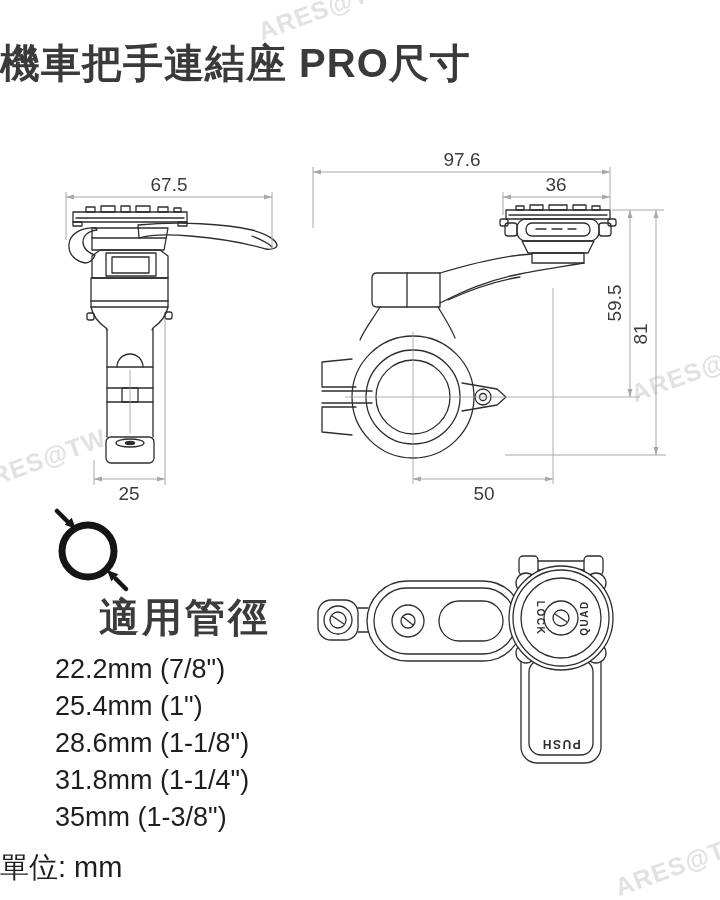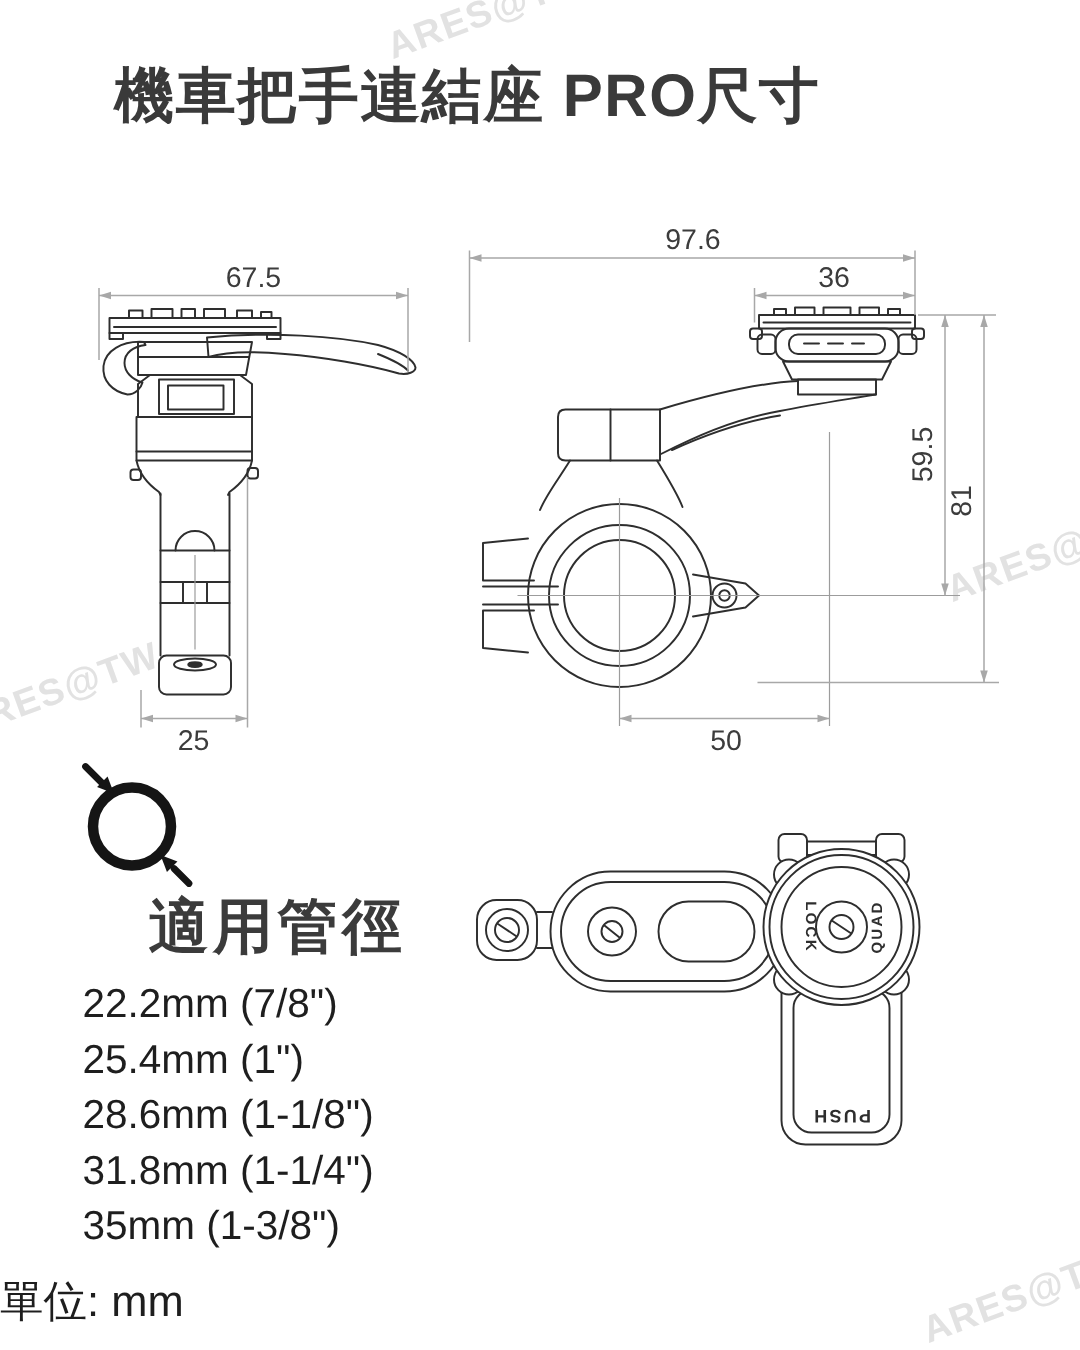--- a/index.html
+++ b/index.html
@@ -1,20 +1,20 @@
 <!DOCTYPE html>
 <html><head>
 <meta charset="utf-8">
 <style>
   html,body{margin:0;padding:0;background:#fff;}
   .page{position:relative;width:720px;height:900px;background:#ffffff;overflow:hidden;
         font-family:"Liberation Sans",sans-serif;color:#3a3a3a;}
   .wm{position:absolute;transform:rotate(-20deg);color:#e2e2e2;font-weight:700;
       font-size:25px;letter-spacing:1px;white-space:nowrap;user-select:none;}
-  .title{position:absolute;top:36px;left:0;width:623px;text-align:center;
+  .title{position:absolute;top:36px;left:0;width:623px;text-align:left;
          font-size:40px;font-weight:700;letter-spacing:1px;color:#3a3a3a;}
   .heading{position:absolute;top:590px;left:52px;font-size:40px;font-weight:600;
            letter-spacing:3px;color:#3b3b3b;margin-left:47px;}
   .sizes{position:absolute;top:651px;left:55px;font-size:27px;line-height:37px;color:#1e1e1e;}
   .unit{position:absolute;top:848px;left:0;width:720px;text-align:left;
         font-size:29px;color:#1e1e1e;}
   svg{position:absolute;overflow:visible;}
   .draw{stroke:#2e2e2e;stroke-width:1.3;fill:none;stroke-linejoin:round;stroke-linecap:round;}
   .dim{stroke:#a8a8a8;stroke-width:1;fill:none;}
   .dimfill{fill:#a8a8a8;stroke:none;}

